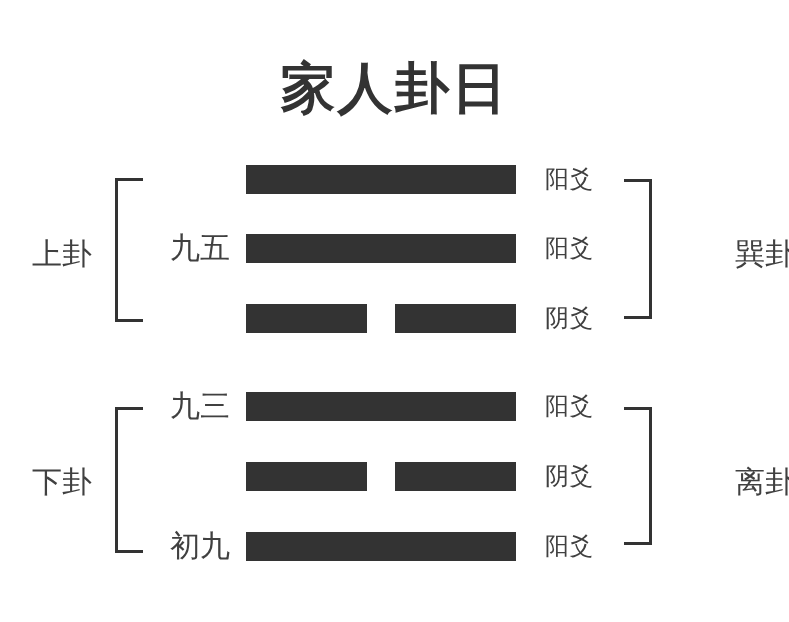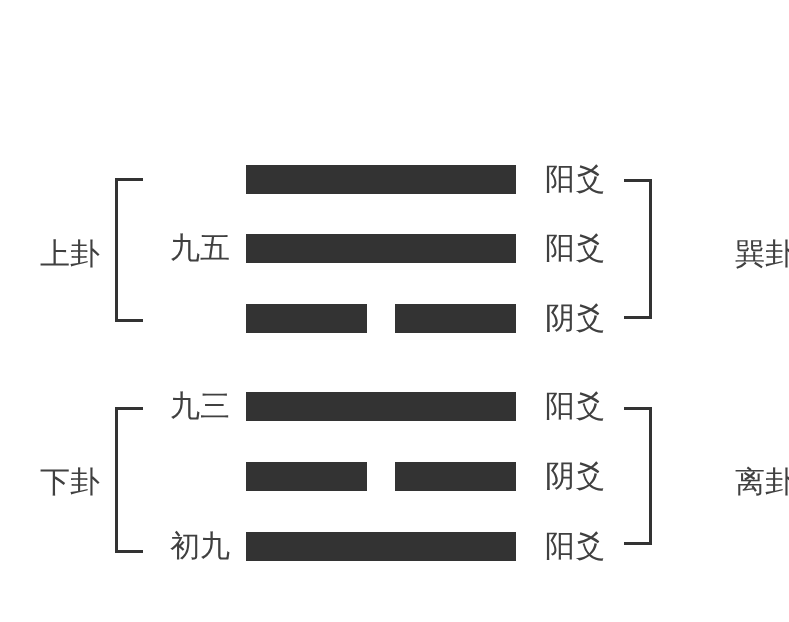--- a/index.html
+++ b/index.html
@@ -48,21 +48,21 @@
     color: var(--text);
   }
   .yao-type {
     position: absolute;
     left: 545px;
     width: 120px;
     top: -3px;
     height: 34px;
     line-height: 34px;
     text-align: left;
-    font-size: 30px;
+    font-size: 24px;
     color: var(--text);
   }
   .yao-bar {
     position: absolute;
     left: 246px;
     top: 0;
     width: 270px;
     height: 29px;
   }
   .yao-bar .seg-a {
@@ -100,30 +100,31 @@
   .bracket.lower-left  { left: 115px; top: 407px; height: 146px; }
   .bracket.upper-right { left: 624px; top: 179px; height: 140px; }
   .bracket.lower-right { left: 624px; top: 407px; height: 138px; }
   .group-label {
     position: absolute;
     font-size: 30px;
     color: var(--text);
     height: 34px;
     line-height: 34px;
   }
-  .group-label.left-side { left: 40px; width: 80px; }
+  .group-label.left-side { left: 12px; width: 80px; text-align: right; }
   .group-label.right-side { left: 705px; width: 90px; text-align: right; font-family: Liberation Serif, serif; }
   .group-label.upper { top: 237px; }
   .group-label.lower { top: 465px; }
 </style>
 </head>
 <body>
 
 <div class="canvas">
 
+  <div class="title">家人卦日</div>
 
   <div class="yao-row" style="top:165px">
     <div class="yao-bar">
       <div class="seg-a"></div>
 
     </div>
     <span class="yao-type">阳爻</span>
   </div>
 
   <div class="yao-row" style="top:234px">

